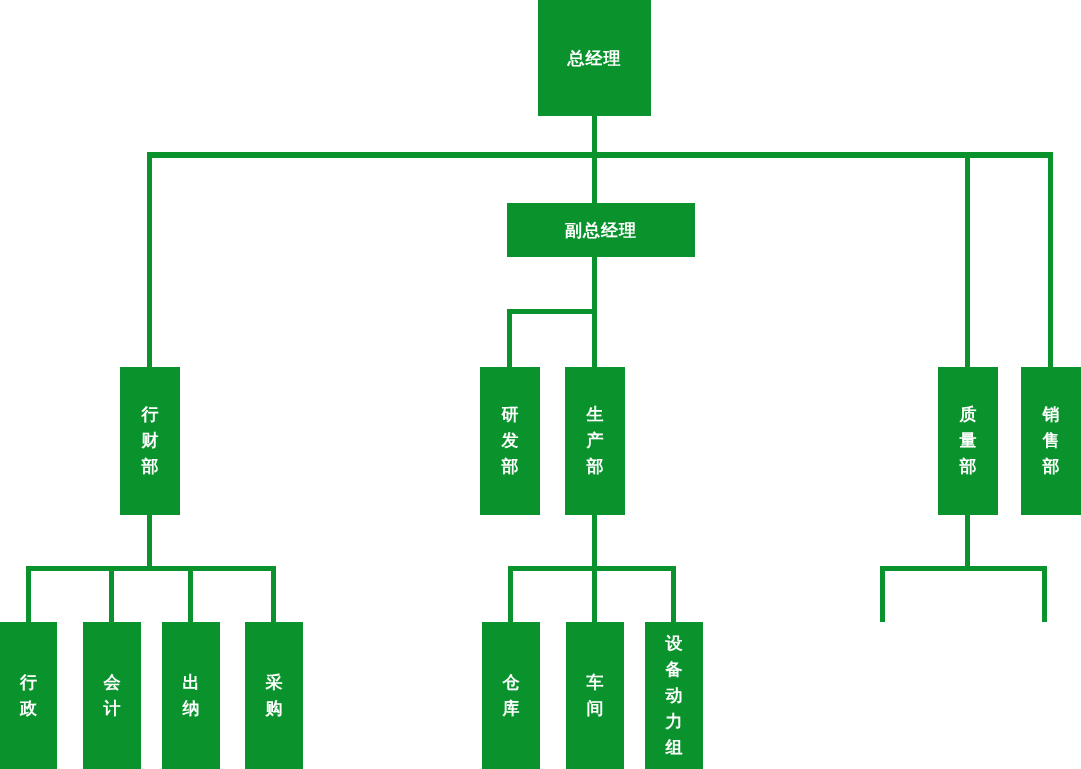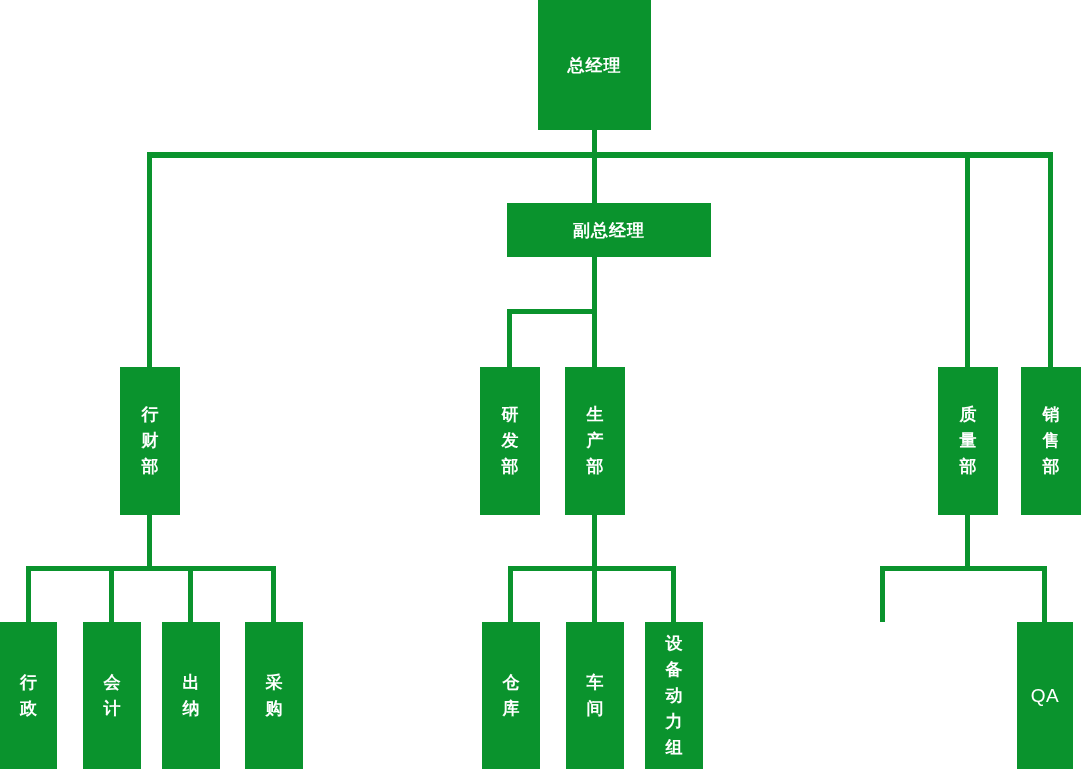--- a/index.html
+++ b/index.html
@@ -55,23 +55,23 @@
   <div class="line" style="left:592px; top:515px; width:5px;  height:54px;"></div>
   <div class="line" style="left:508px; top:566px; width:168px;height:5px;"></div>
   <div class="line" style="left:508px; top:566px; width:5px;  height:56px;"></div>
   <div class="line" style="left:592px; top:566px; width:5px;  height:56px;"></div>
   <div class="line" style="left:671px; top:566px; width:5px;  height:56px;"></div>
   <div class="line" style="left:965px; top:515px; width:5px;  height:54px;"></div>
   <div class="line" style="left:880px; top:566px; width:167px;height:5px;"></div>
   <div class="line" style="left:880px; top:566px; width:5px;  height:56px;"></div>
   <div class="line" style="left:1042px;top:566px; width:5px;  height:56px;"></div>
 
-  <div class="node wide" style="left:538px; top:0px; width:113px; height:130px;">总经理</div>
+  <div class="node wide" style="left:538px; top:0px; width:113px; height:116px;">总经理</div>
 
-  <div class="node wide" style="left:507px; top:203px; width:204px; height:54px;">副总经理</div>
+  <div class="node wide" style="left:507px; top:203px; width:188px; height:54px;">副总经理</div>
 
   <div class="node vtext" style="left:120px; top:367px; width:60px; height:148px;">行
 财
 部</div>
   <div class="node vtext" style="left:480px; top:367px; width:60px; height:148px;">研
 发
 部</div>
   <div class="node vtext" style="left:565px; top:367px; width:60px; height:148px;">生
 产
 部</div>
@@ -92,15 +92,14 @@
 购</div>
   <div class="node vtext" style="left:482px; top:622px; width:58px; height:147px;">仓
 库</div>
   <div class="node vtext" style="left:566px; top:622px; width:58px; height:147px;">车
 间</div>
   <div class="node vtext" style="left:645px; top:622px; width:58px; height:147px;">设
 备
 动
 力
 组</div>
-  <div class="node latin" style="left:1017px; top:622px; width:56px; height:147px;">QA</div>
 
 </div>
 
 </body></html>

